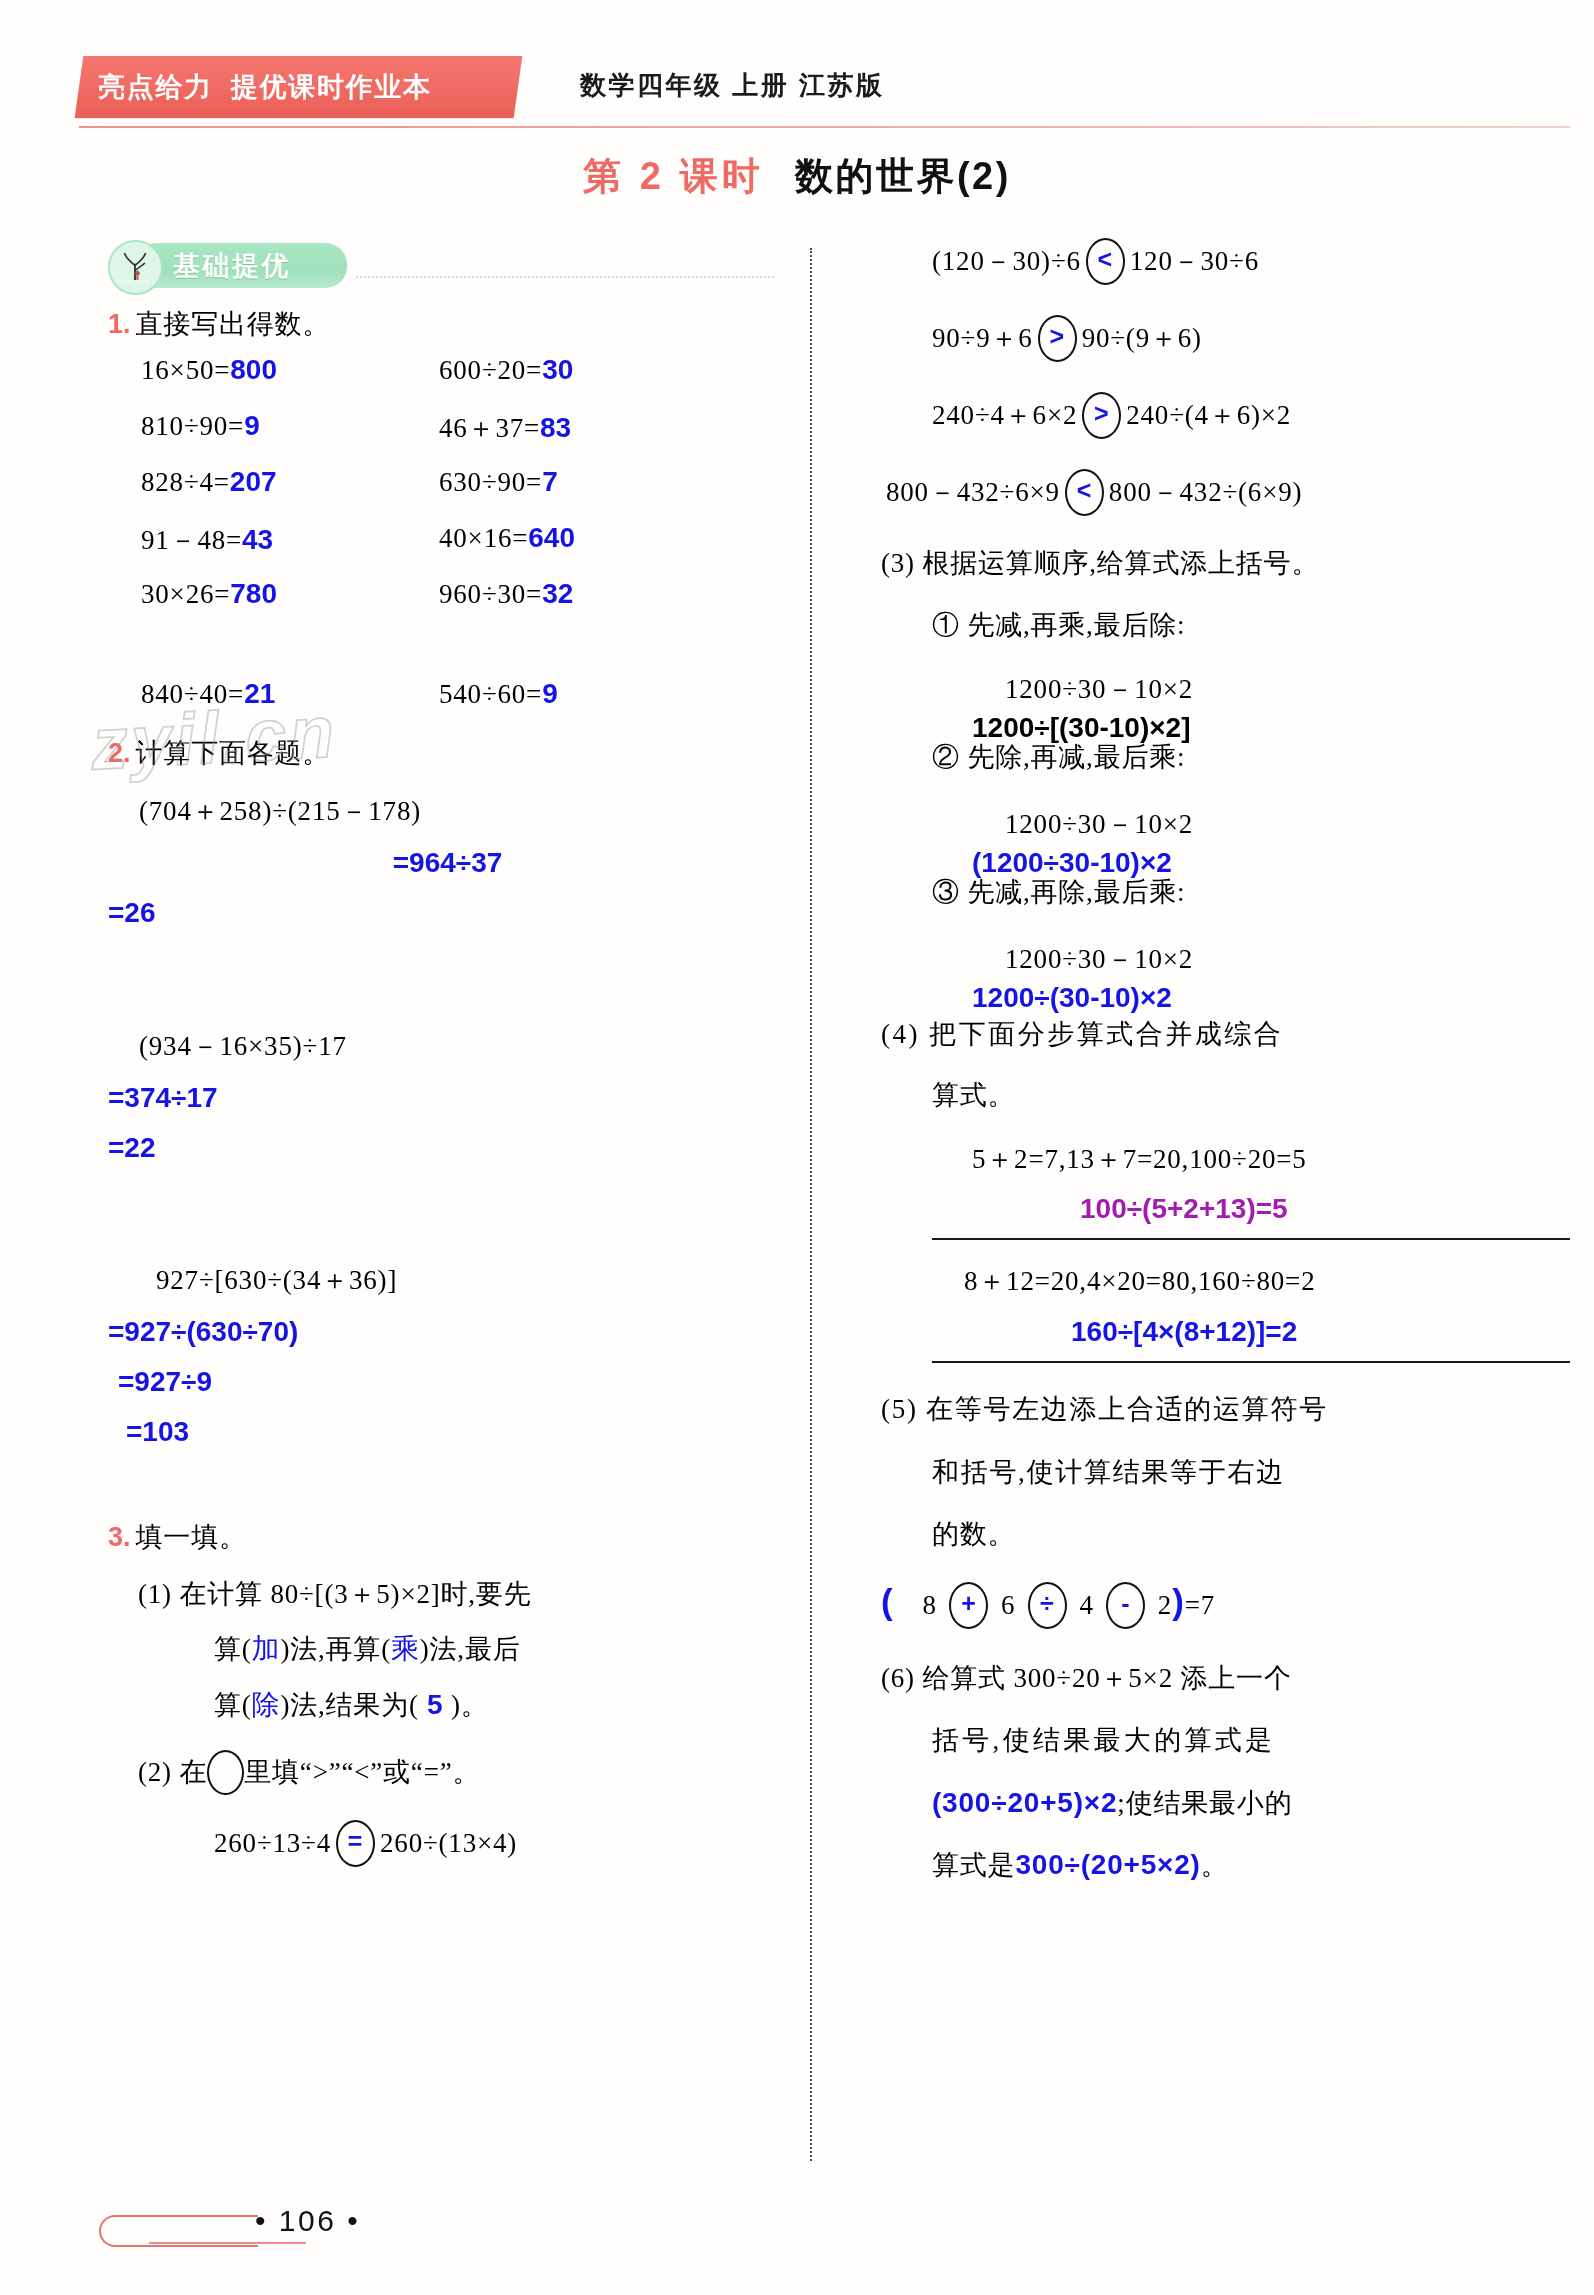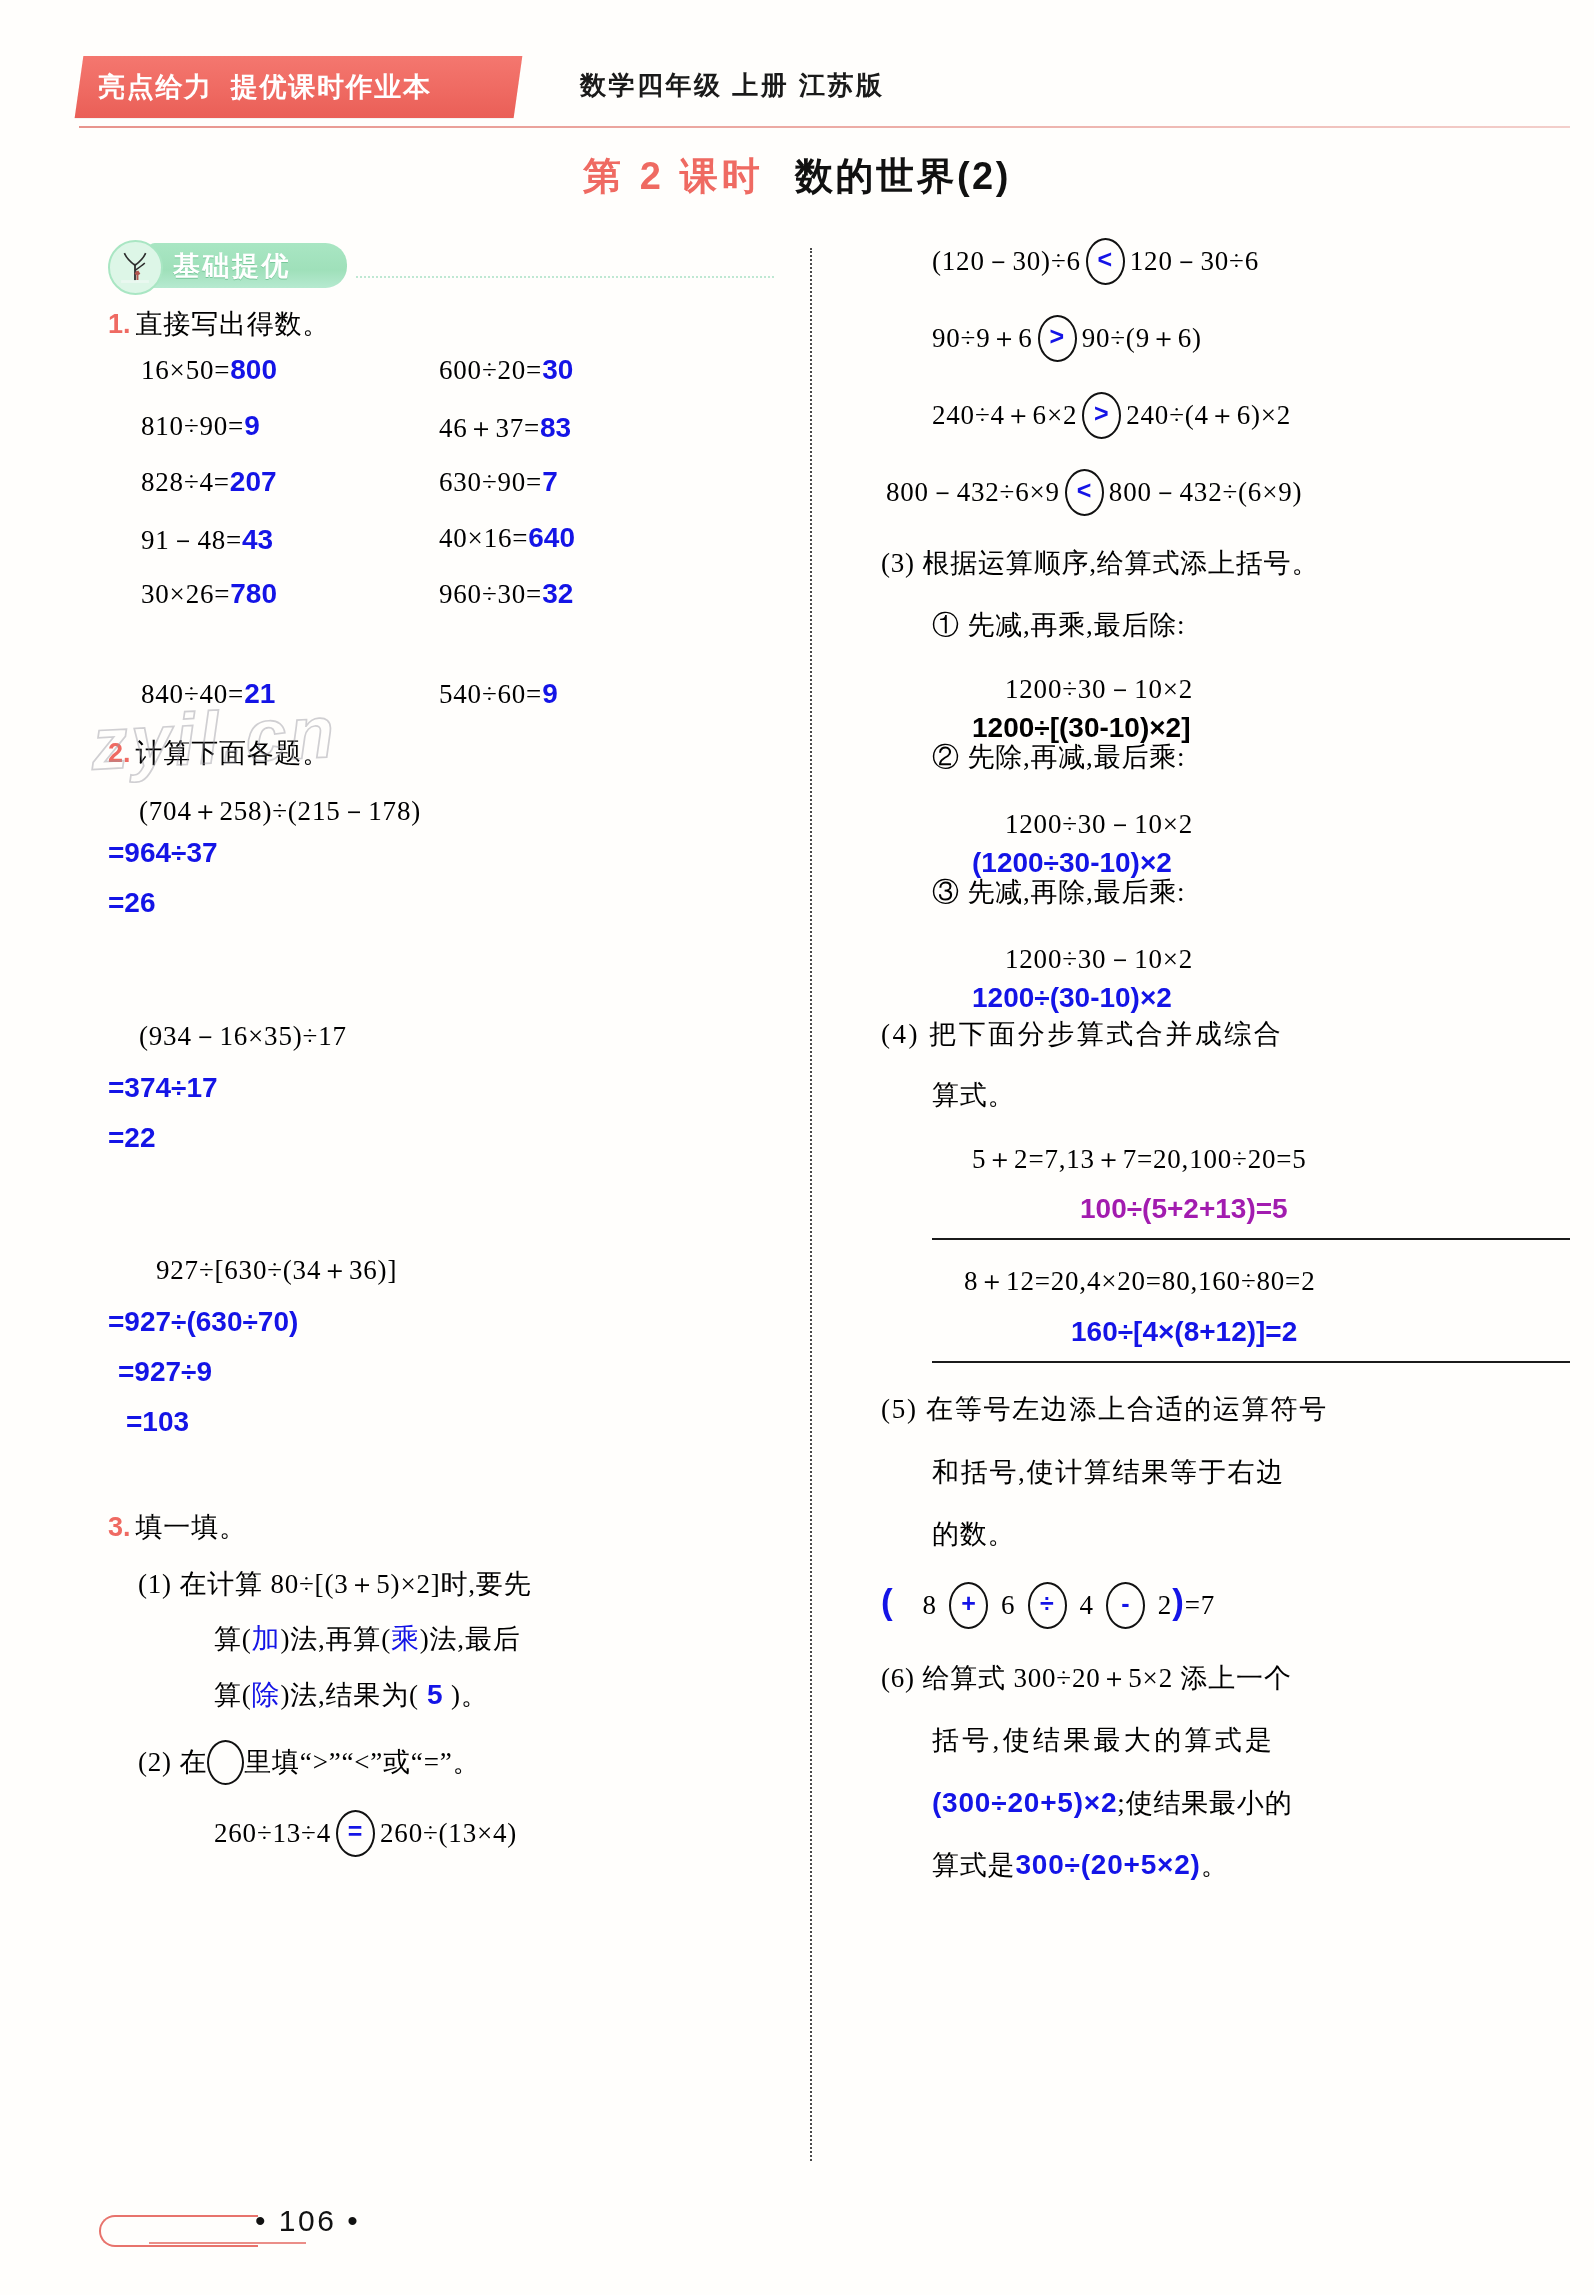--- a/index.html
+++ b/index.html
@@ -355,21 +355,21 @@
         <span class="q1-b mathline"><span>540÷60=</span><span class="ans">9</span></span>
       </div>
     </div>
 
     <div class="q-row" style="margin-top:11.6px;">
       <span class="qnum">2.</span><span class="qtext">计算下面各题。</span>
     </div>
 
     <div class="q2-block" style="margin-top:21.5px;">
       <div class="mathline q2-expr">(704＋258)÷(215－178)</div>
-      <div class="q2-step" style="margin-top:8px;">=964÷37</div>
+      <div class="q2-step" style="margin-top:18px;text-align:center;">=964÷37</div>
       <div class="q2-step" style="margin-top:18px;">=26</div>
     </div>
 
     <div class="q2-block" style="margin-top:99px;">
       <div class="mathline q2-expr">(934－16×35)÷17</div>
       <div class="q2-step" style="margin-top:18px;">=374÷17</div>
       <div class="q2-step" style="margin-top:18px;">=22</div>
     </div>
 
     <div class="q2-block" style="margin-top:98px;">

